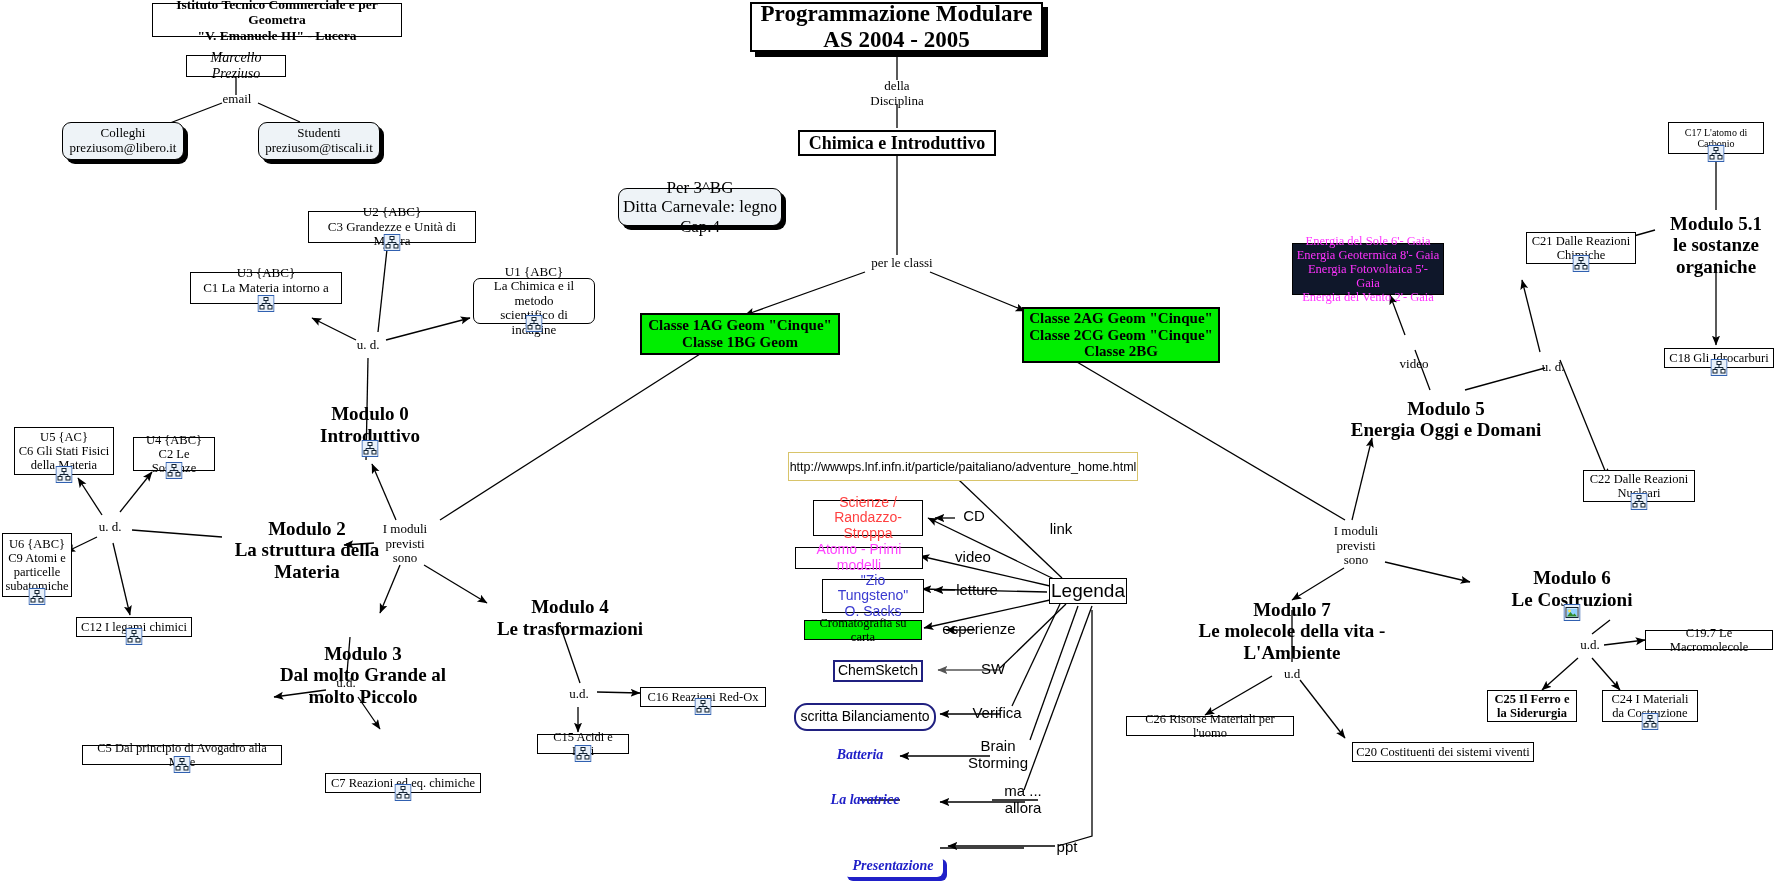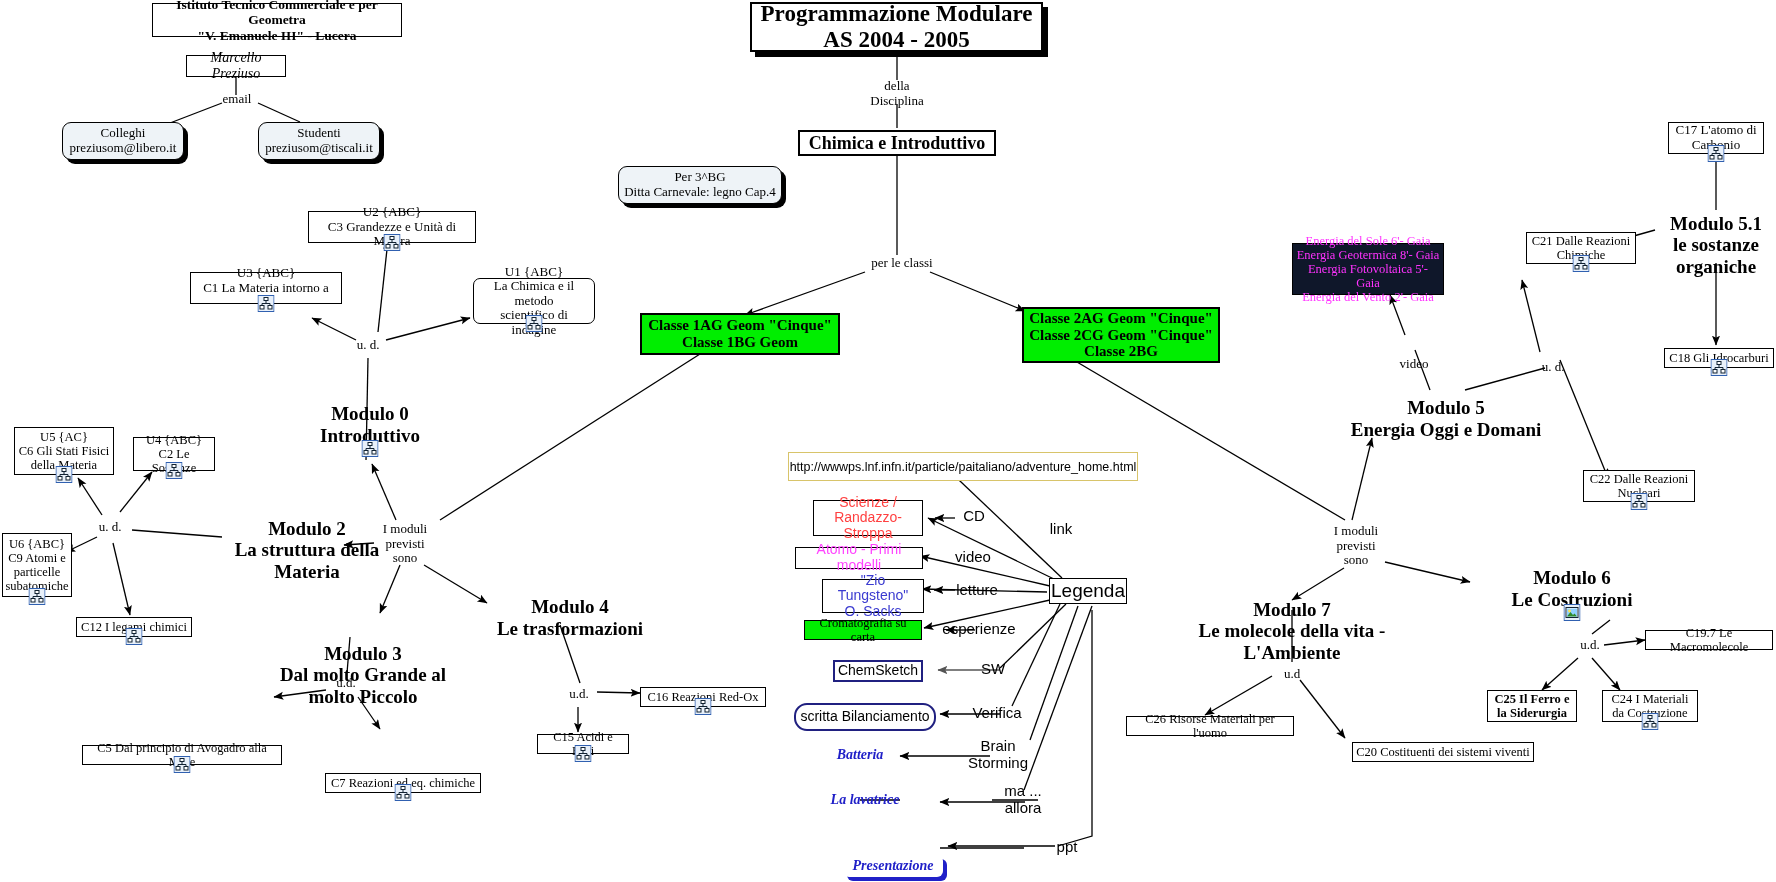--- a/index.html
+++ b/index.html
@@ -211,21 +211,21 @@
 
   <div class="node bare linklabel" style="left:862px;top:80px;width:70px;height:28px;">
     <span class="txt">della
 Disciplina</span>
   </div>
 
   <div class="node subject-box" style="left:798px;top:130px;width:198px;height:26px;">
     <span class="txt">Chimica e Introduttivo</span>
   </div>
 
-  <div class="node round-shadow" style="left:618px;top:166px;width:164px;height:38px;font-size:13px;">
+  <div class="node round-shadow" style="left:618px;top:188px;width:164px;height:38px;font-size:17px;">
     <span class="txt">Per 3^BG
 Ditta Carnevale: legno Cap.4</span>
   </div>
 
   <div class="node bare linklabel" style="left:862px;top:255px;width:80px;height:16px;">
     <span class="txt">per le classi</span>
   </div>
 
   <div class="node green" style="left:640px;top:313px;width:200px;height:42px;font-size:15px;">
     <span class="txt">Classe 1AG Geom "Cinque"
@@ -522,21 +522,21 @@
   <div class="node bare linklabel-sans" style="left:1050px;top:838px;width:34px;height:18px;">
     <span class="txt">ppt</span>
   </div>
 
   <div class="node bare linklabel" style="left:1325px;top:524px;width:62px;height:44px;">
     <span class="txt">I moduli
 previsti
 sono</span>
   </div>
 
-  <div class="node bare mod-title" style="left:1338px;top:396px;width:216px;height:46px;">
+  <div class="node bare mod-title" style="left:1338px;top:396px;width:216px;height:46px;align-items:flex-end;">
     <span class="txt">Modulo 5
 Energia Oggi e Domani</span>
   </div>
 
   <div class="node bare linklabel" style="left:1392px;top:355px;width:44px;height:18px;">
     <span class="txt">video</span>
   </div>
 
   <div class="node bare linklabel" style="left:1531px;top:358px;width:44px;height:18px;">
     <span class="txt">u. d.</span>
@@ -576,21 +576,21 @@
       </svg>
     </span>
   </div>
 
   <div class="node bare mod-title" style="left:1640px;top:210px;width:152px;height:70px;">
     <span class="txt">Modulo 5.1
 le sostanze
 organiche</span>
   </div>
 
-  <div class="node rect" style="left:1668px;top:122px;width:96px;height:32px;font-size:13px;">
+  <div class="node rect" style="left:1668px;top:122px;width:96px;height:32px;font-size:10px;">
     <span class="txt">C17 L'atomo di
 Carbonio</span>
     <span class="icon">
       <svg viewBox="0 0 17 17" width="17" height="17">
         <rect x="0.5" y="0.5" width="16" height="16" fill="#e8f0fa" stroke="#3060b0"></rect>
         <rect x="6.5" y="2.5" width="4" height="3" fill="#fff" stroke="#123"></rect>
         <rect x="2.5" y="10.5" width="4" height="3.5" fill="#fff" stroke="#123"></rect>
         <rect x="10.5" y="10.5" width="4" height="3.5" fill="#fff" stroke="#123"></rect>
         <path d="M8.5,5.5 L8.5,8.5 M4.5,8.5 L12.5,8.5 M4.5,8.5 L4.5,10.5 M12.5,8.5 L12.5,10.5" stroke="#123" fill="none"></path>
       </svg>

